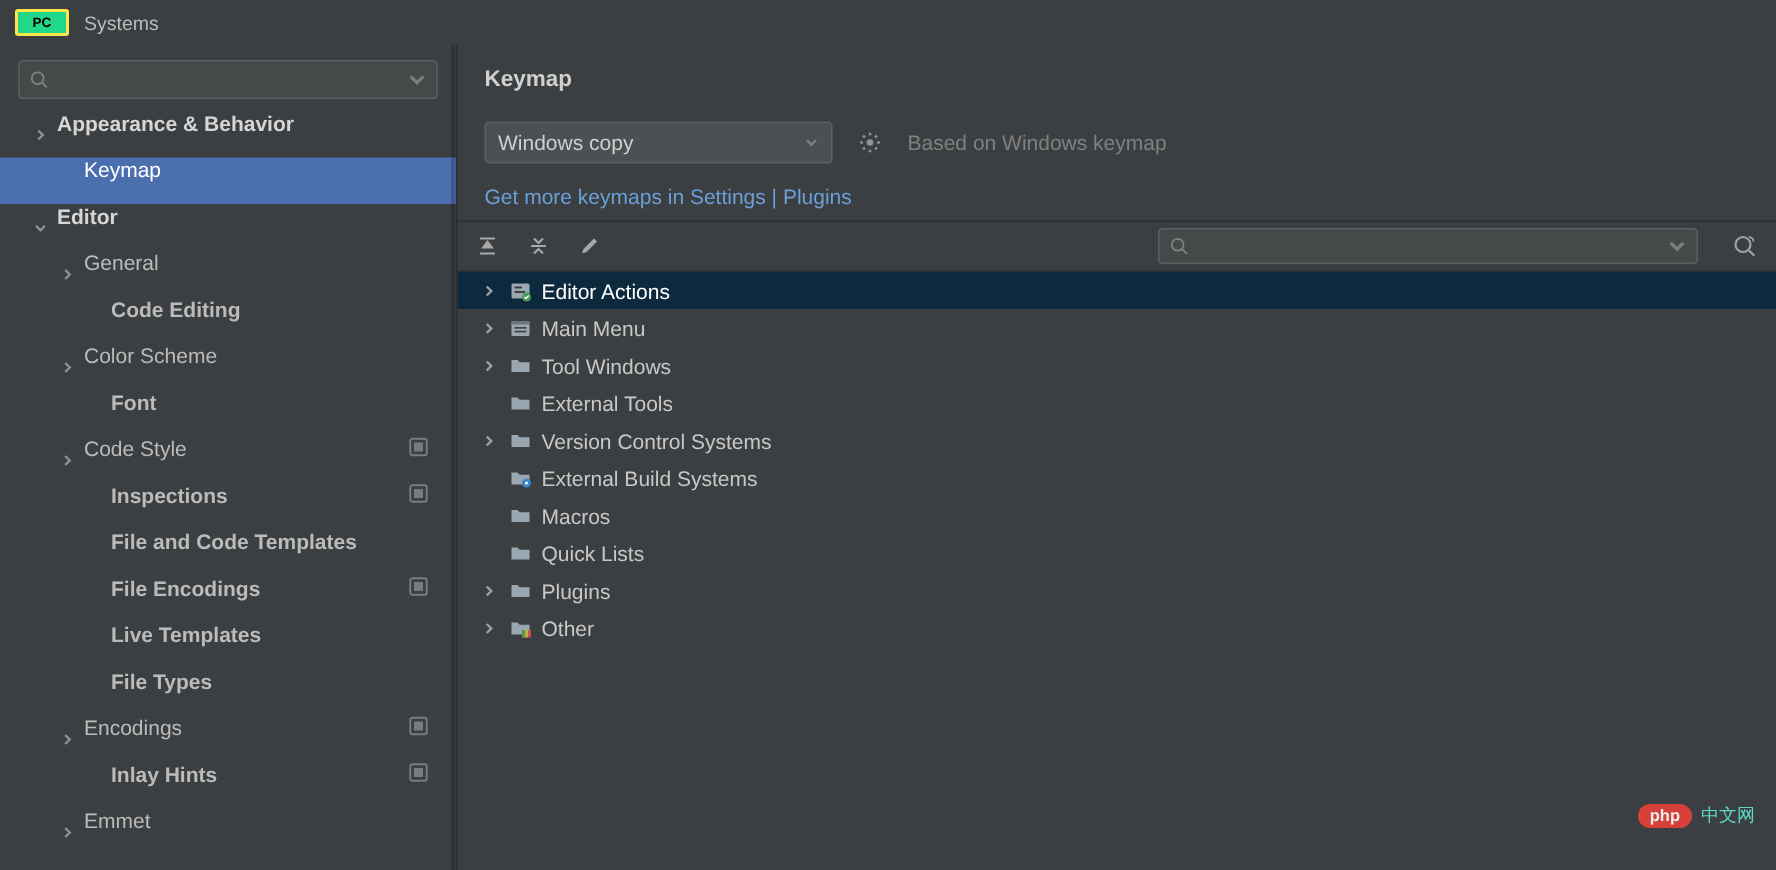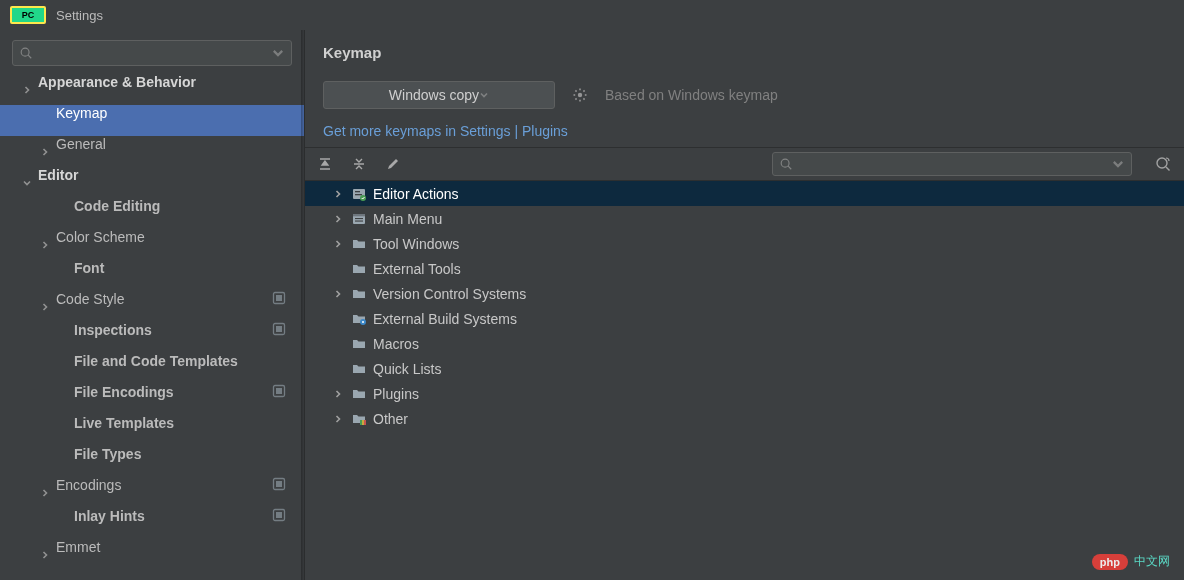--- a/index.html
+++ b/index.html
@@ -27,53 +27,53 @@
   .tree-item.lvl1 { padding-left: 38px; }
   .tree-item.lvl2 { padding-left: 56px; font-weight: 700; }
   .tree-item .badge { position:absolute; right: 18px; width:14px; height:14px; opacity:.6; }
   .tree-item.selected .label { color:#fff; }
 
   .main { flex:1; background: #3c3f41; padding: 14px 0 0 0; display:flex; flex-direction:column; }
   .main-inner { padding: 0 18px; }
   .page-title { font-size: 15px; font-weight: 600; color: #d0d0d0; margin-bottom: 20px; }
   
   .row { display:flex; align-items:center; gap: 14px; margin-bottom: 14px; }
-  .dropdown { width: 232px; height: 28px; background: #4c5052; border: 1px solid #5e6060; border-radius: 3px; display:flex; align-items:center; padding: 0 8px; justify-content: center; color:#cfcfcf; font-size:14px;}
+  .dropdown { width: 232px; height: 28px; background: #4c5052; border: 1px solid #5e6060; border-radius: 3px; display:flex; align-items:center; padding: 0 8px; justify-content: space-between; color:#cfcfcf; font-size:14px;}
   .dropdown .dd-arrow { opacity:.6; }
   .gear-btn { width:22px; height:22px; display:flex; align-items:center; justify-content:center; opacity:.8;}
   .hint { color: #808080; font-size: 14px; }
   .link { color: #6a9fd8; font-size: 14px; cursor: pointer; margin-bottom: 8px; display:inline-block; }
   
   .toolbar { display:flex; align-items:center; height: 34px; border-top:1px solid #2d2f30; border-bottom:1px solid #2d2f30; padding: 0 10px; gap: 14px; }
   .toolbar .tbtn { width:20px; height:20px; display:flex; align-items:center; justify-content:center; opacity:.85; }
   .toolbar .spacer { flex:1; }
   .toolbar .search-box { width: 360px; height:24px; }
   .toolbar .find-actions { width:22px; height:22px; display:flex; align-items:center; justify-content:center; opacity:.8; margin-left:6px;}
 
   .action-tree { flex:1; overflow:auto; }
-  .action-row { display:flex; align-items:center; height:25px; padding-left: 26px; gap:6px; font-size:14px; color:#c8c8c8;}
+  .action-row { display:flex; align-items:center; height:25px; padding-left: 14px; gap:6px; font-size:14px; color:#c8c8c8;}
   .action-row.selected { background: #0d293e; color:#ffffff; }
   .action-row .arrow { width:14px; display:inline-flex; justify-content:center; align-items:center;}
   .action-row .aicon { width:16px; height:16px; display:inline-flex; align-items:center; justify-content:center;}
   
-  .watermark { position: fixed; right: 14px; bottom: 10px; display:flex; align-items:center; gap:6px; opacity:.9;}
+  .watermark { position: fixed; right: 14px; bottom: 28px; display:flex; align-items:center; gap:6px; opacity:.9;}
   .watermark .pill { background:#e8403a; color:#fff; font-size:11px; font-weight:bold; padding:2px 8px; border-radius: 10px; }
   .watermark .txt { color:#5eead4; font-size:12px; }
 
   
   .chev { width:10px; height:10px; }
   .chev path { stroke:#a0a0a0; stroke-width:1.6; fill:none; }
   .folder-svg { fill:#9aa7b0; }
 </style>
 </head>
 <body>
 
 <div class="titlebar">
   <div class="app-icon">PC</div>
-  <div class="titlebar-title">Settings</div>
+  <div class="titlebar-title">Systems</div>
 </div>
 
 <div class="body">
 
   <div class="sidebar">
     <div class="search-wrap">
       <div class="search-box">
         <svg viewBox="0 0 16 16">
             <circle cx="7" cy="7" r="4.5" stroke="#aaa" stroke-width="1.3" fill="none"></circle>
             <line x1="10.5" y1="10.5" x2="14" y2="14" stroke="#aaa" stroke-width="1.3"></line>
@@ -90,35 +90,35 @@
             <svg class="chev" viewBox="0 0 10 10">
               <path d="M3.5 2 L6.5 5 L3.5 8"></path>
             </svg>
           </span>
           <span class="label">Appearance &amp; Behavior</span>
         </div>
         <div class="tree-item lvl1 selected">
           <span class="arrow"></span>
           <span class="label">Keymap</span>
         </div>
+        <div class="tree-item top">
+          <span class="arrow">
+            <svg class="chev" viewBox="0 0 10 10">
+              <path d="M2 3.5 L5 6.5 L8 3.5"></path>
+            </svg>
+          </span>
+          <span class="label">Editor</span>
+        </div>
         <div class="tree-item lvl1">
           <span class="arrow">
             <svg class="chev" viewBox="0 0 10 10">
               <path d="M3.5 2 L6.5 5 L3.5 8"></path>
             </svg>
           </span>
           <span class="label">General</span>
-        </div>
-        <div class="tree-item top">
-          <span class="arrow">
-            <svg class="chev" viewBox="0 0 10 10">
-              <path d="M2 3.5 L5 6.5 L8 3.5"></path>
-            </svg>
-          </span>
-          <span class="label">Editor</span>
         </div>
         <div class="tree-item lvl2">
           <span class="arrow"></span>
           <span class="label">Code Editing</span>
         </div>
         <div class="tree-item lvl1">
           <span class="arrow">
             <svg class="chev" viewBox="0 0 10 10">
               <path d="M3.5 2 L6.5 5 L3.5 8"></path>
             </svg>

